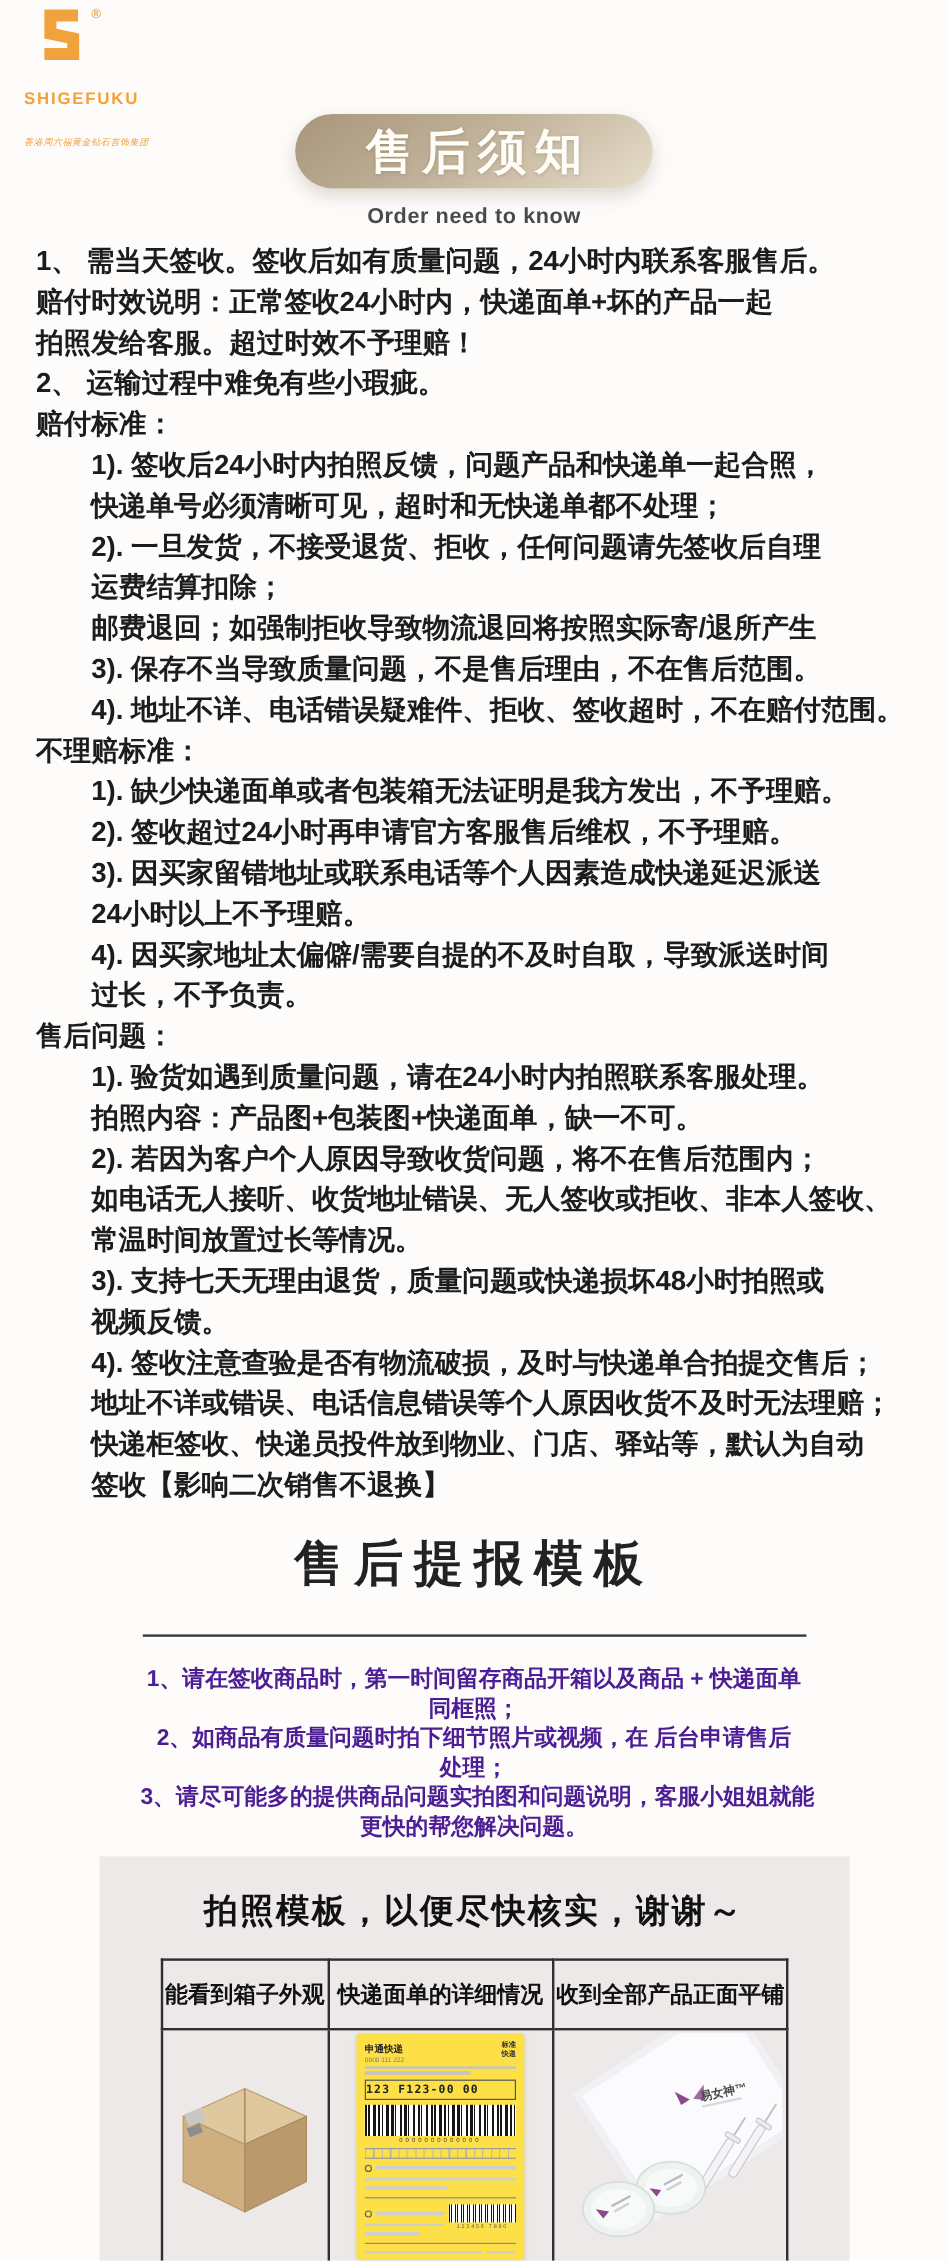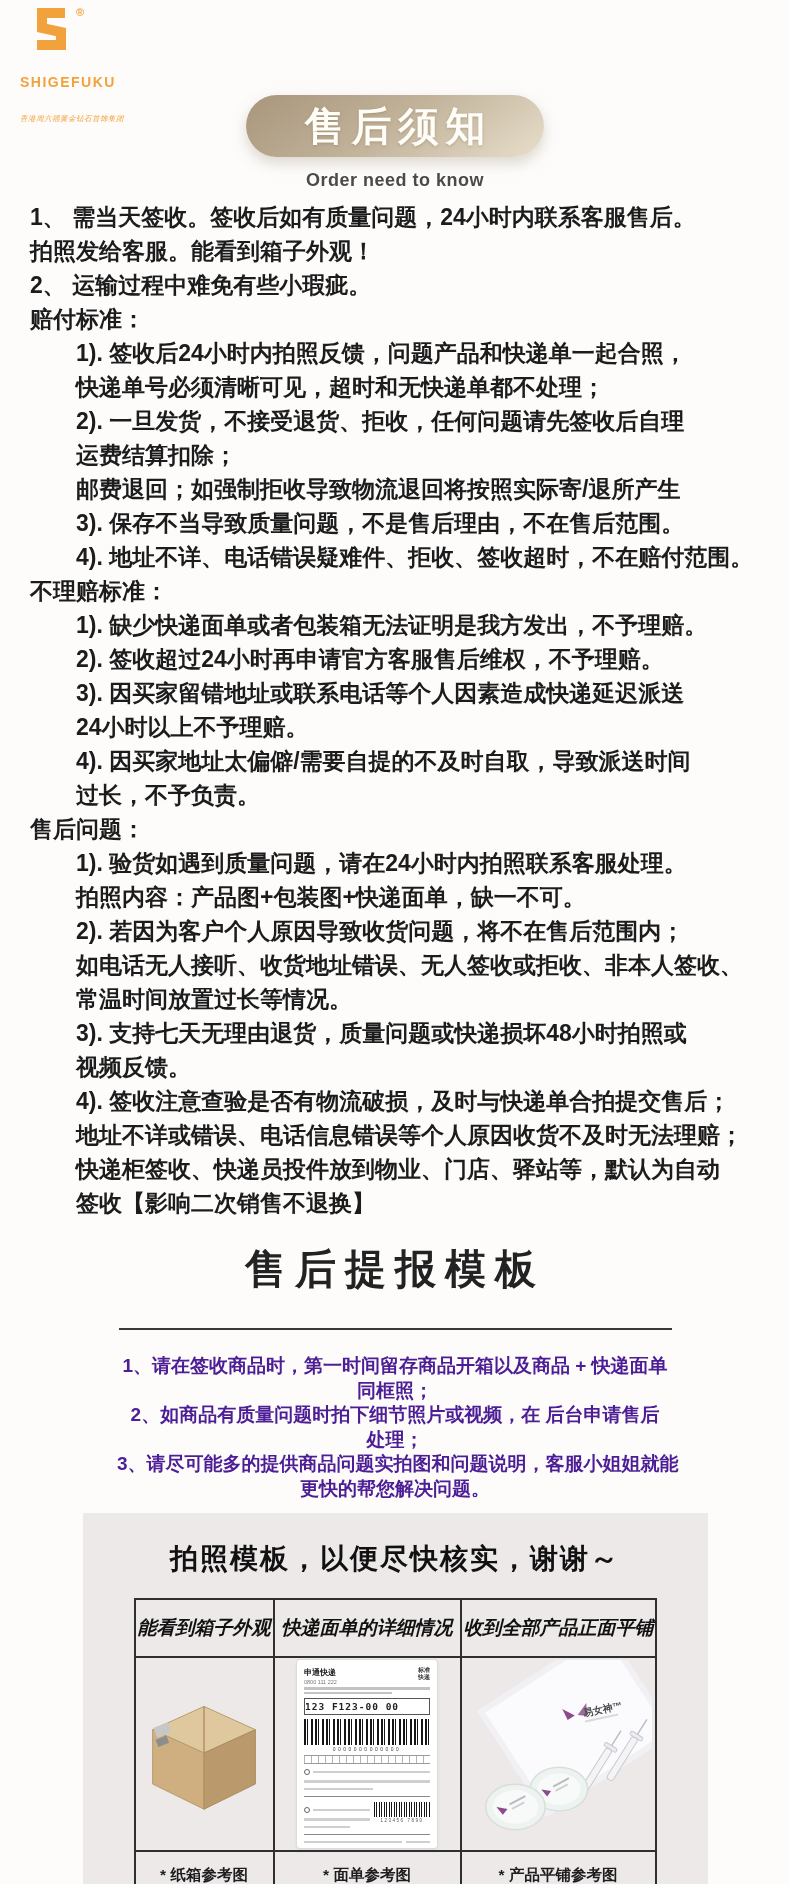--- a/index.html
+++ b/index.html
@@ -39,26 +39,26 @@
   .tpl-body { width:556px; margin:24px auto 0; text-align:center; font-size:19px;
               font-weight:700; line-height:24.5px; color:#4c1d95; }
   .tpl-body p { margin:0; white-space:nowrap; }
 
   
   .panel { width:625px; margin:12px auto 0; background:#ece9e8; padding:27px 0 24px; }
   .panel h3 { text-align:center; font-size:28px; font-weight:bold; color:#111; letter-spacing:2px; }
   table.photos { width:521px; margin:20px auto 0; border-collapse:collapse;
                  border:2px solid #2f2f2f; table-layout:fixed; }
   table.photos th, table.photos td { border:2px solid #2f2f2f; text-align:center; }
-  table.photos th { font-size:19px; font-weight:bold; color:#111; padding:15px 2px; white-space:nowrap;font-style:italic; }
+  table.photos th { font-size:19px; font-weight:bold; color:#111; padding:15px 2px; white-space:nowrap; }
   td.img-cell { height:192px; vertical-align:middle; padding:2px; }
   td.cap-cell { font-size:15.5px; font-weight:bold; color:#1d1d1d; padding:13px 2px; }
 
   
-  .waybill { width:140px; height:188px; margin:0 auto; background:#ffffff; border-radius:3px;
+  .waybill { width:140px; height:188px; margin:0 auto; background:#fde047; border-radius:3px;
              box-shadow:0 0 0 1px #dedbd9, 0 2px 5px rgba(0,0,0,.08);
              padding:7px 7px 5px; text-align:left; }
   .wb-head { display:flex; justify-content:space-between; align-items:flex-start; }
   .wb-courier { font-size:8px; font-weight:bold; color:#222; }
   .wb-phone { font-size:5.5px; color:#777; margin-top:1px; }
   .wb-service { font-size:6px; color:#333; text-align:right; line-height:7px; font-weight:bold; }
   .wb-micro { height:2.5px; background:#c3c3c3; margin-top:2px; }
   .wb-micro.short { width:70%; }
   .wb-code { margin-top:4px; border:1.5px solid #555; font-family:"DejaVu Sans Mono",monospace;
              font-size:9.5px; font-weight:bold; color:#222; text-align:left;
@@ -98,21 +98,22 @@
 
   <div class="banner-wrap">
     <div class="banner-pill">
       <span>售后须知</span>
     </div>
     <div class="banner-sub">Order need to know</div>
   </div>
 
   <main class="notice">
     <p class="l0">1、 需当天签收。签收后如有质量问题，24小时内联系客服售后。</p>
-    <p class="l0">拍照发给客服。能看到箱子外观！</p>
+    <p class="l0">赔付时效说明：正常签收24小时内，快递面单+坏的产品一起</p>
+    <p class="l0">拍照发给客服。超过时效不予理赔！</p>
     <p class="l0">2、 运输过程中难免有些小瑕疵。</p>
     <p class="l0">赔付标准：</p>
     <p class="l1">1). 签收后24小时内拍照反馈，问题产品和快递单一起合照，</p>
     <p class="l1">快递单号必须清晰可见，超时和无快递单都不处理；</p>
     <p class="l1">2). 一旦发货，不接受退货、拒收，任何问题请先签收后自理</p>
     <p class="l1">运费结算扣除；</p>
     <p class="l1">邮费退回；如强制拒收导致物流退回将按照实际寄/退所产生</p>
     <p class="l1">3). 保存不当导致质量问题，不是售后理由，不在售后范围。</p>
     <p class="l1">4). 地址不详、电话错误疑难件、拒收、签收超时，不在赔付范围。</p>
     <p class="l0">不理赔标准：</p>

